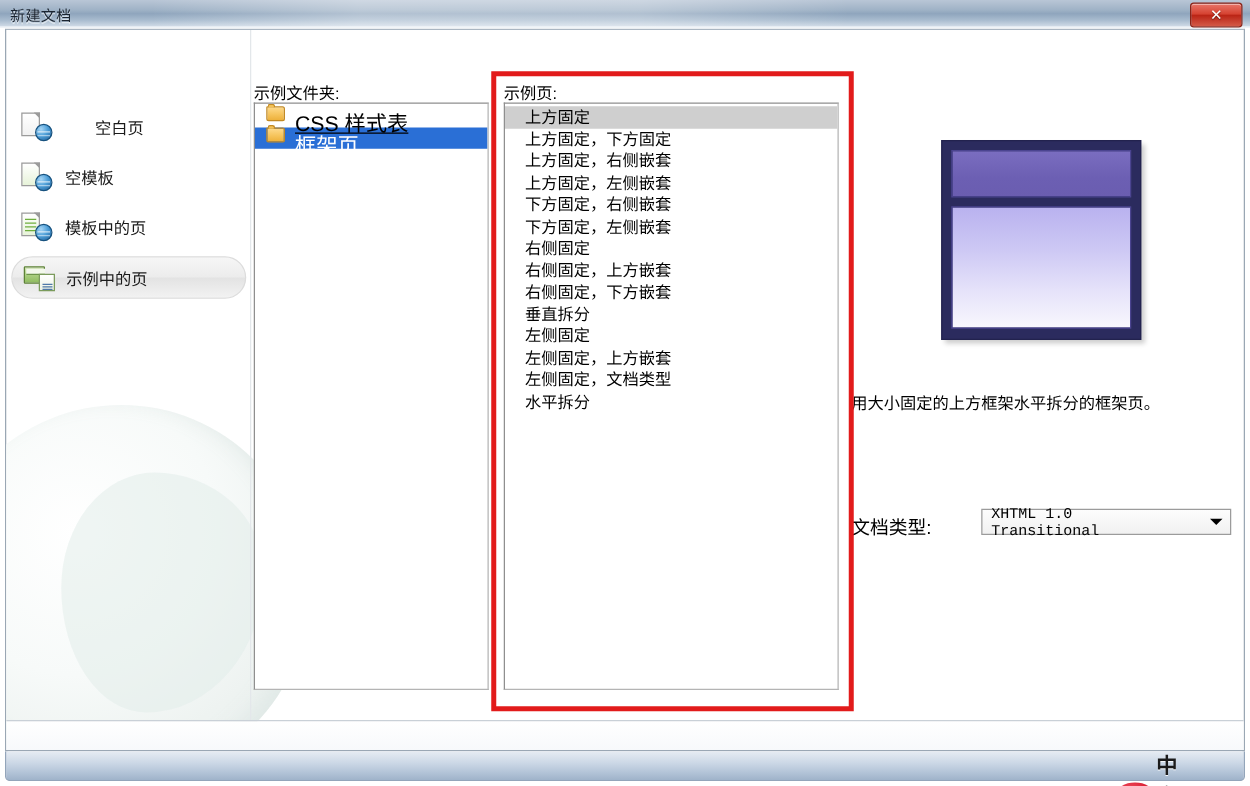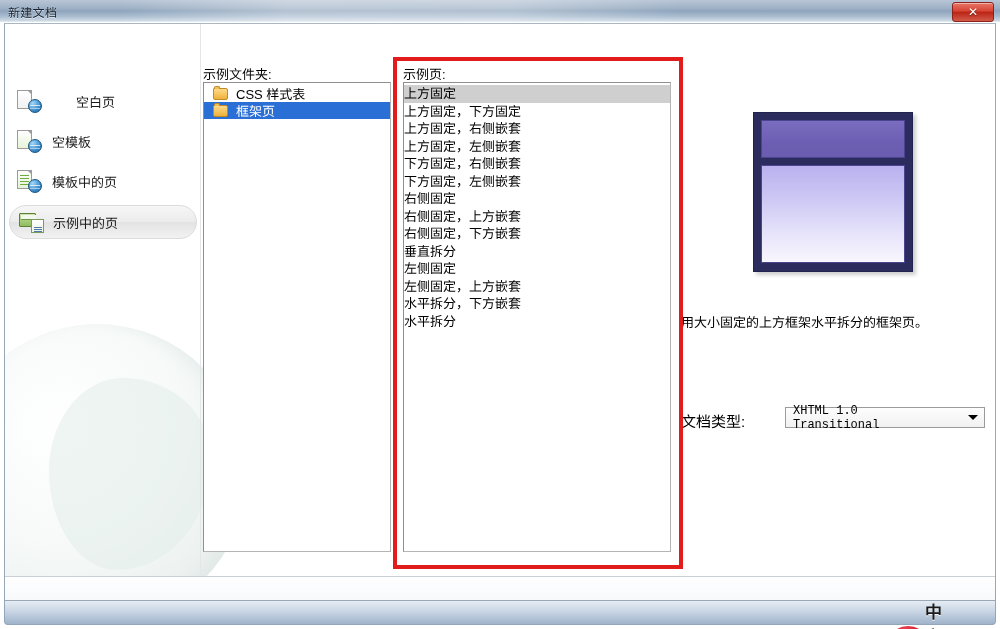--- a/index.html
+++ b/index.html
@@ -262,24 +262,25 @@
     overflow: hidden;
   }
   #folders-list {
     left: 0; top: 58px;
     width: 188px; height: 470px;
     padding: 2px 0 0 0;
   }
   .folder-row {
     height: 17px;
     display: flex;
-    align-items: center;
+    align-items: flex-start;
     padding-left: 9px;
-    font-size: 13px;
+    font-size: 17px;
     cursor: default;
+    text-decoration: underline;
   }
   .folder-row.selected {
     background: #2a6fd6;
     color: #ffffff;
   }
   .folder-icon {
     width: 15px; height: 12px;
     margin-right: 8px;
     flex: none;
     position: relative;
@@ -308,20 +309,21 @@
   }
   #pages-label { left: 0; top: 40px; }
   #pages-list {
     left: 0; top: 58px;
     width: 268px; height: 470px;
     padding: 2px 0 0 0;
   }
   .page-row {
     height: 17.5px;
     line-height: 17.5px;
+    padding-left: 16px;
     font-size: 13px;
     white-space: nowrap;
     cursor: default;
   }
   .page-row.selected {
     background: #cfcfcf;
   }
   #red-annotation {
     position: absolute;
     left: 388px; top: 33px;
@@ -533,21 +535,21 @@
         <div class="page-row">上方固定，右侧嵌套</div>
         <div class="page-row">上方固定，左侧嵌套</div>
         <div class="page-row">下方固定，右侧嵌套</div>
         <div class="page-row">下方固定，左侧嵌套</div>
         <div class="page-row">右侧固定</div>
         <div class="page-row">右侧固定，上方嵌套</div>
         <div class="page-row">右侧固定，下方嵌套</div>
         <div class="page-row">垂直拆分</div>
         <div class="page-row">左侧固定</div>
         <div class="page-row">左侧固定，上方嵌套</div>
-        <div class="page-row">水平拆分，下方嵌套</div>
+        <div class="page-row">左侧固定，文档类型</div>
         <div class="page-row">水平拆分</div>
       </div>
     </div>
 
     <div id="red-annotation"></div>
 
     <div id="preview-col">
       <div id="preview-box">
         <div id="preview-top-frame"></div>
         <div id="preview-main-frame"></div>

